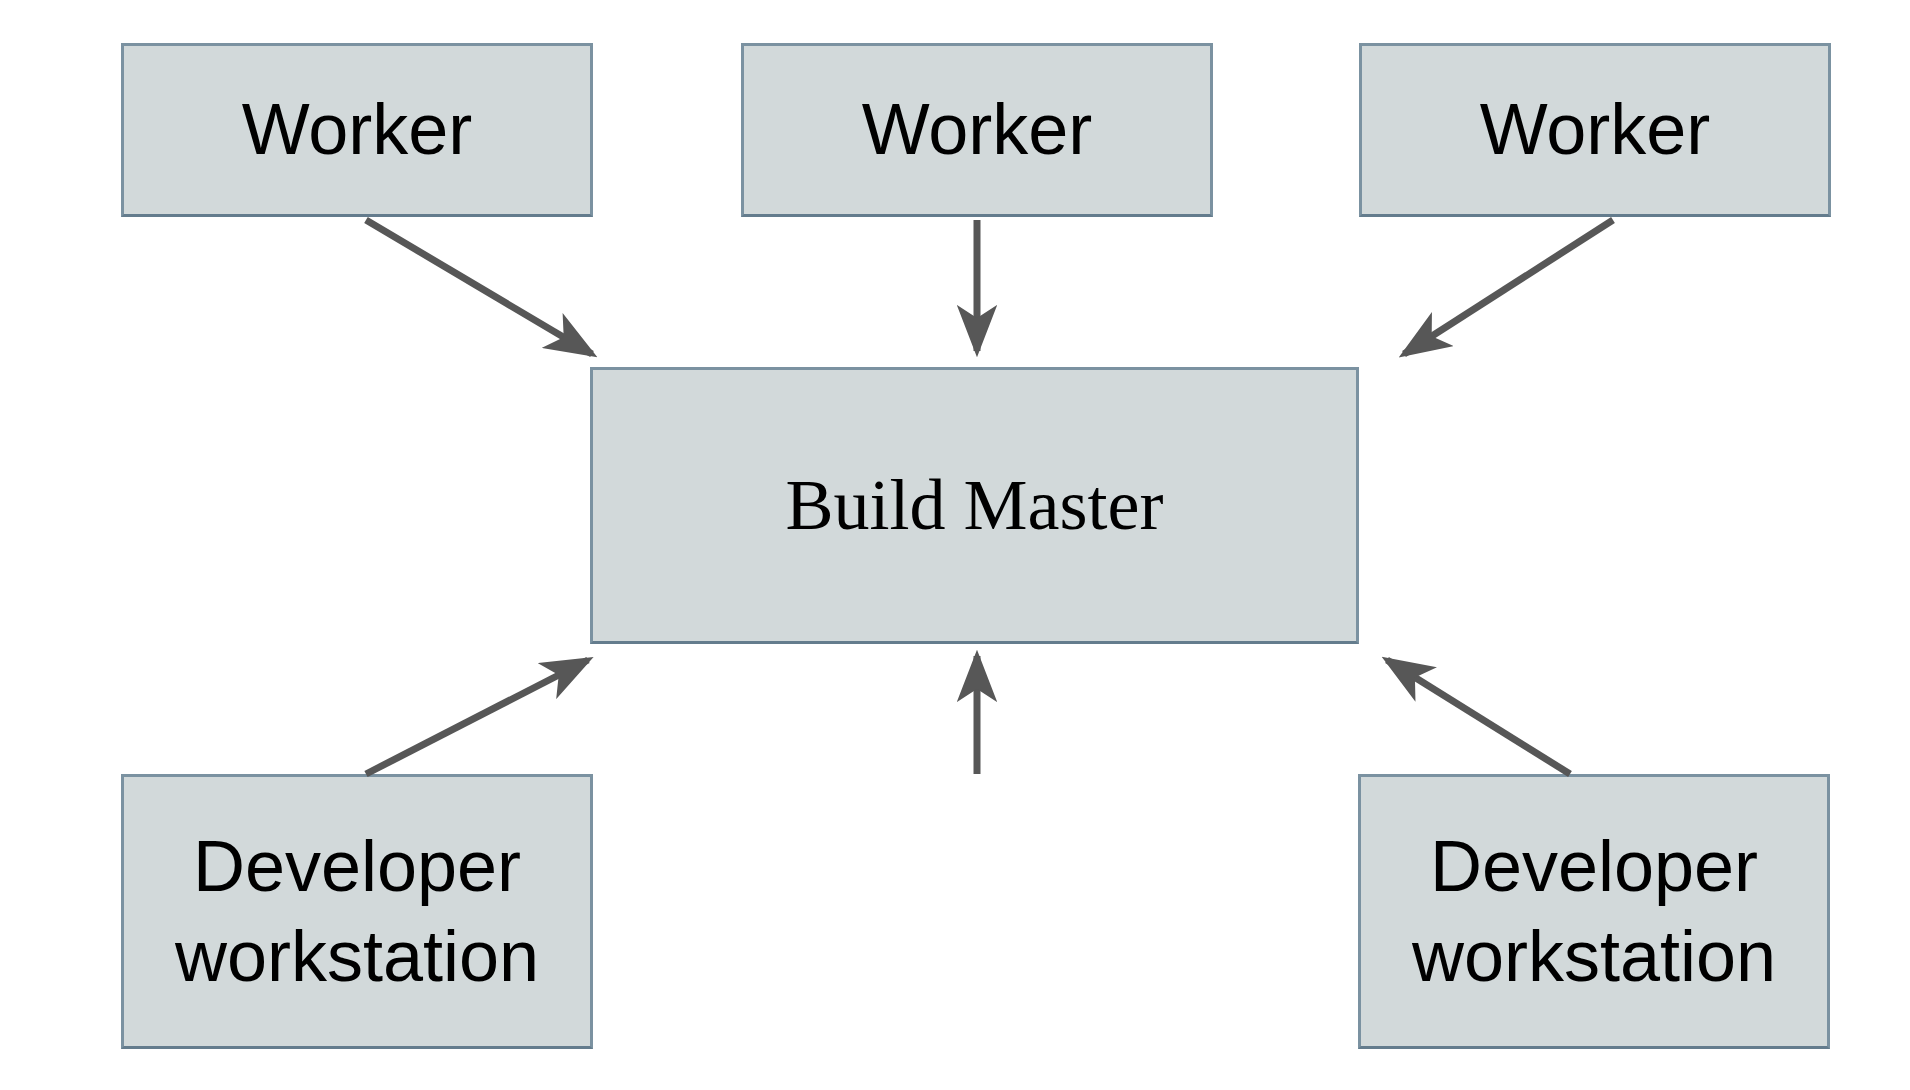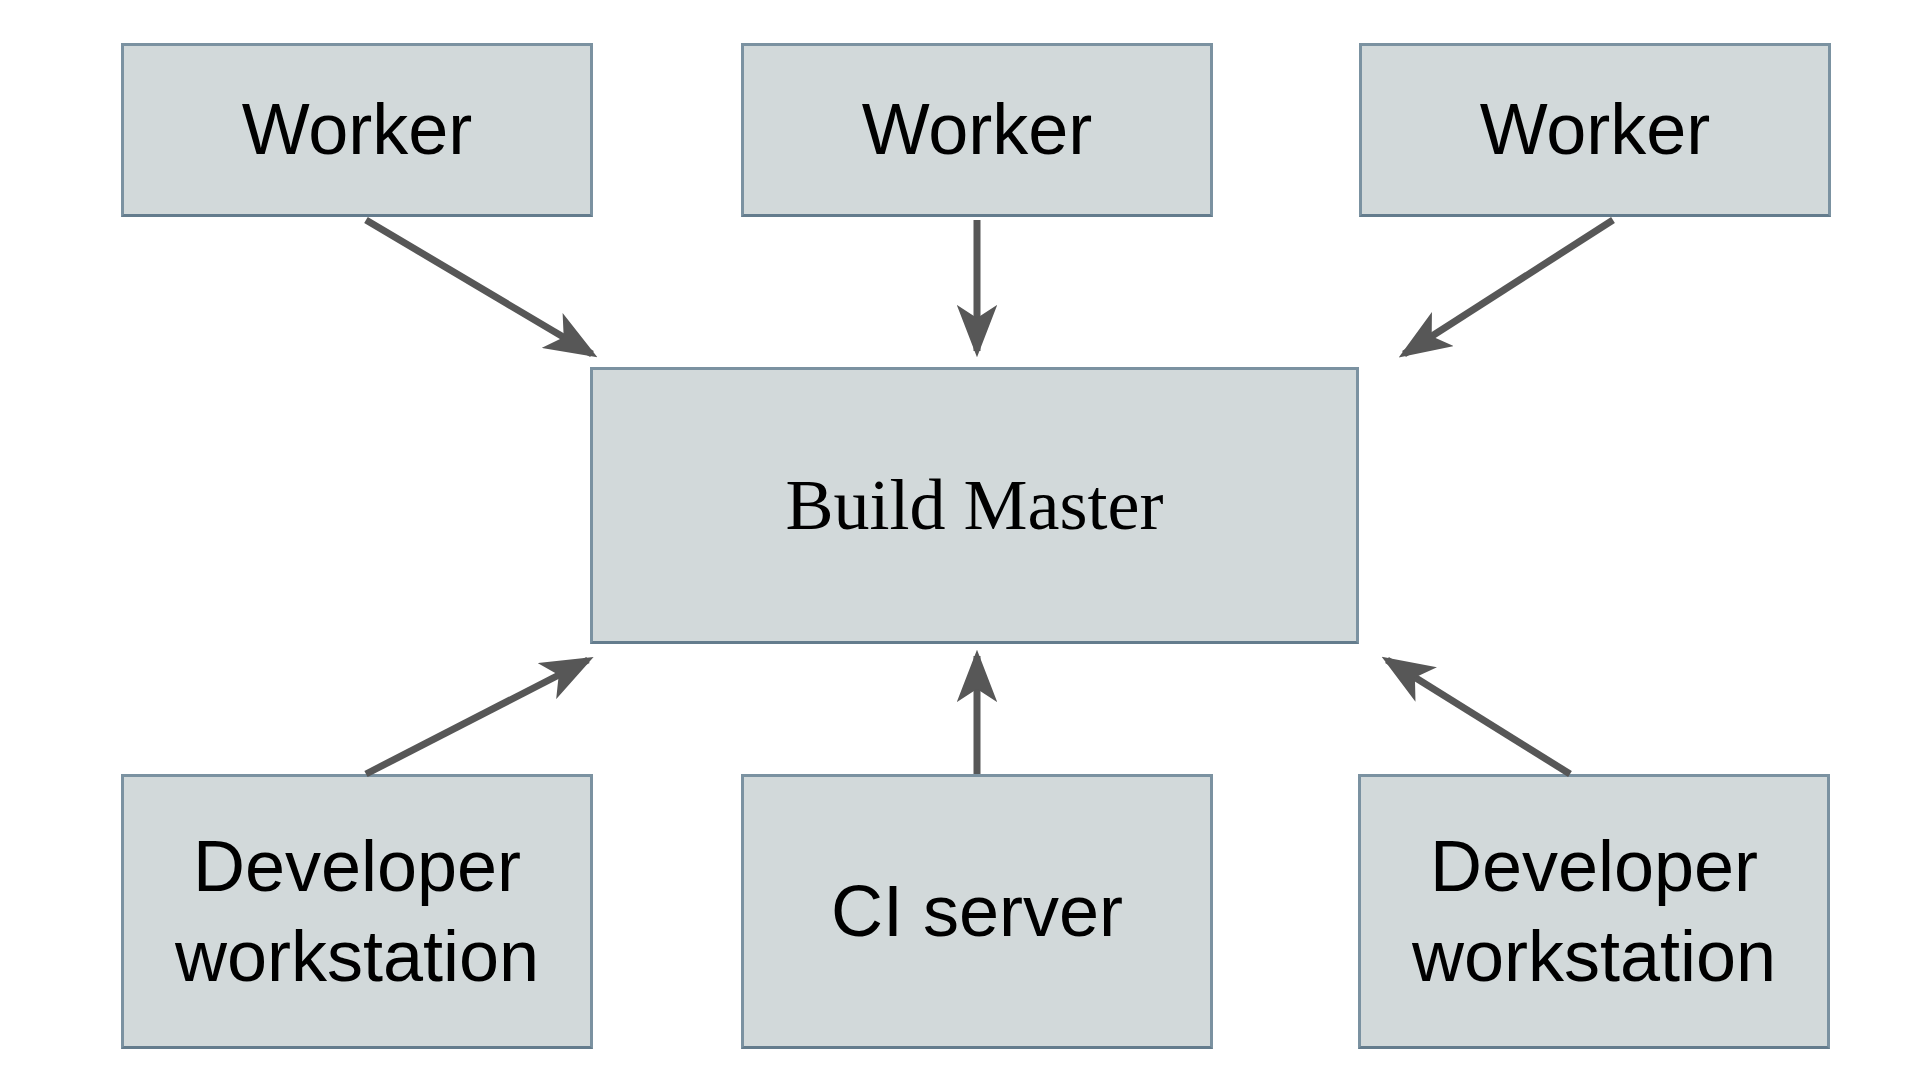--- a/index.html
+++ b/index.html
@@ -76,23 +76,20 @@
   </div>
 
   <div class="node build-master">
     <span class="label">Build Master</span>
   </div>
 
   <div class="node dev-left">
     <span class="label">Developer workstation</span>
   </div>
 
-  <div class="node ci-server">
-    <span class="label">CI server</span>
-  </div>
 
   <div class="node dev-right">
     <span class="label">Developer workstation</span>
   </div>
 
   <svg class="edges" viewBox="0 0 1910 1090" xmlns="http://www.w3.org/2000/svg">
     <defs>
       <marker id="stealth" viewBox="0 0 7.5 5.8" refX="6.6" refY="2.9" markerWidth="7.5" markerHeight="5.8" markerUnits="strokeWidth" orient="auto">
         <path class="head" d="M0,0 L7.5,2.9 L0,5.8 L1.9,2.9 Z" fill="#575757"></path>
       </marker>

